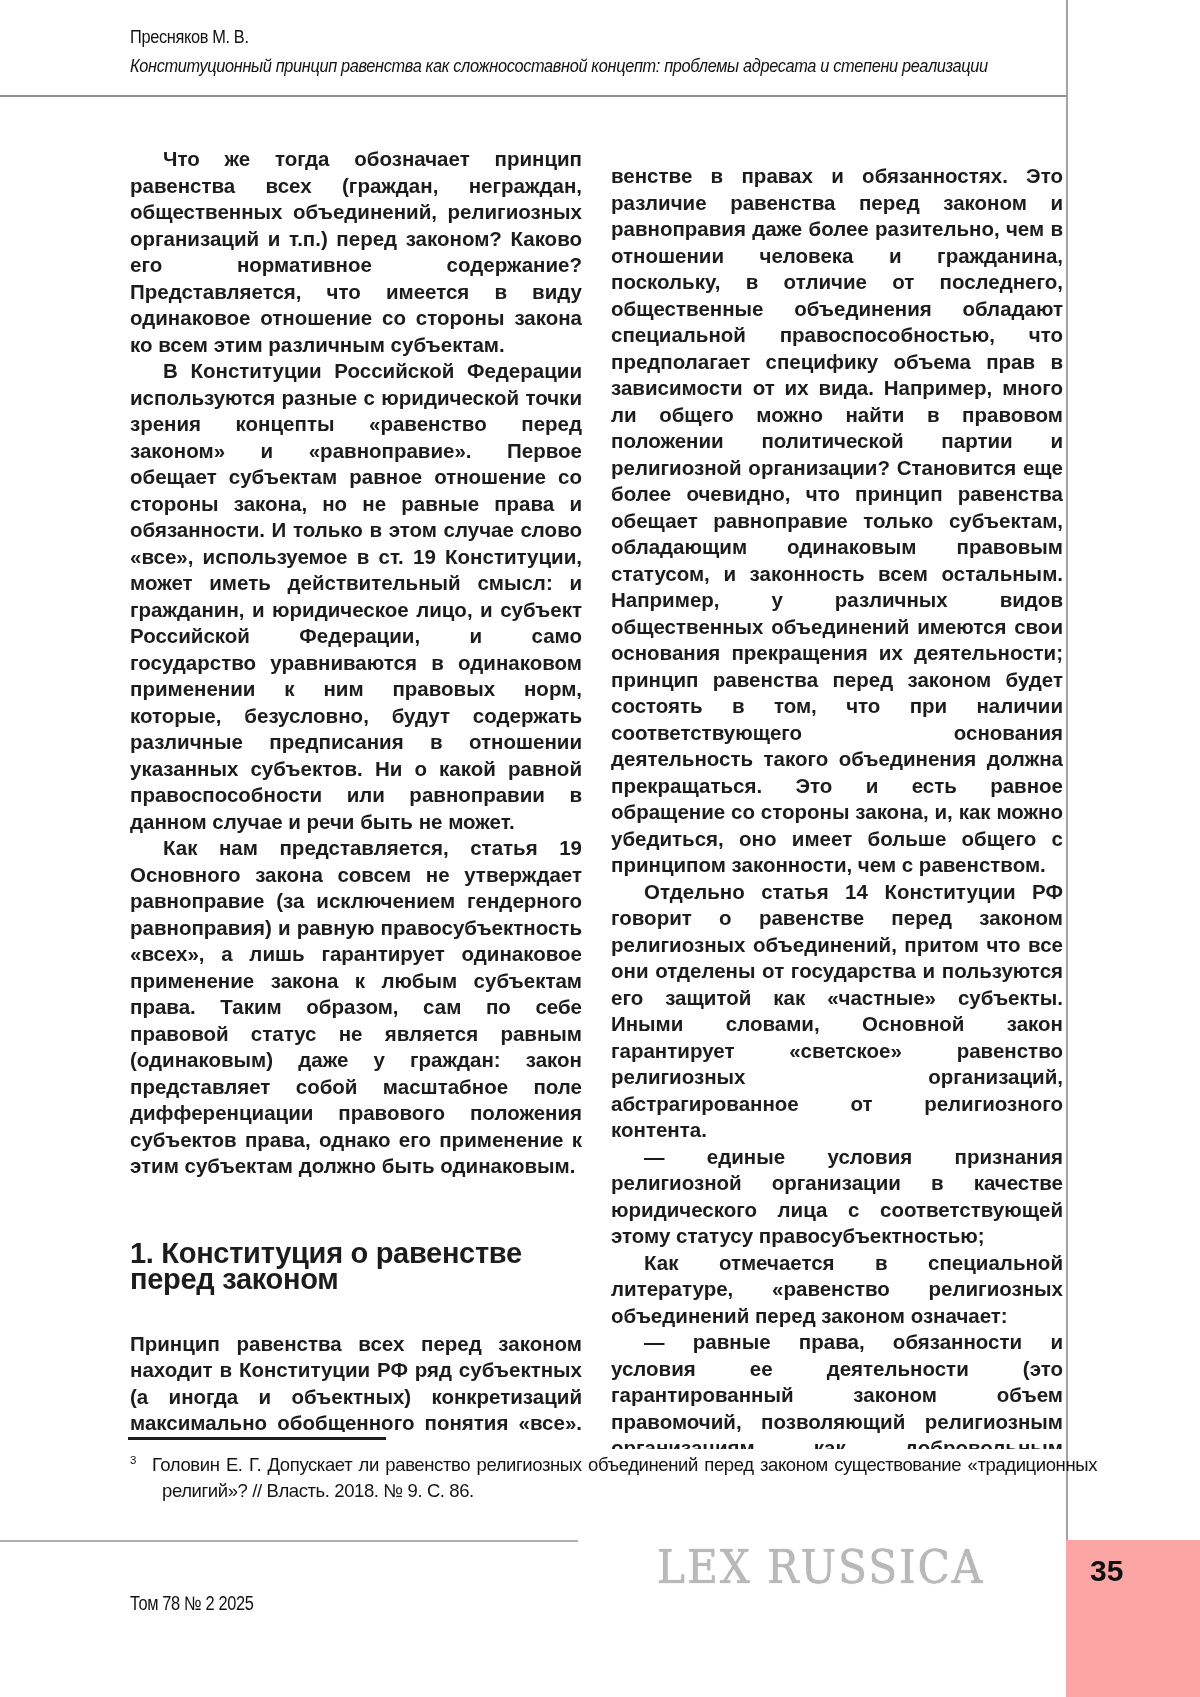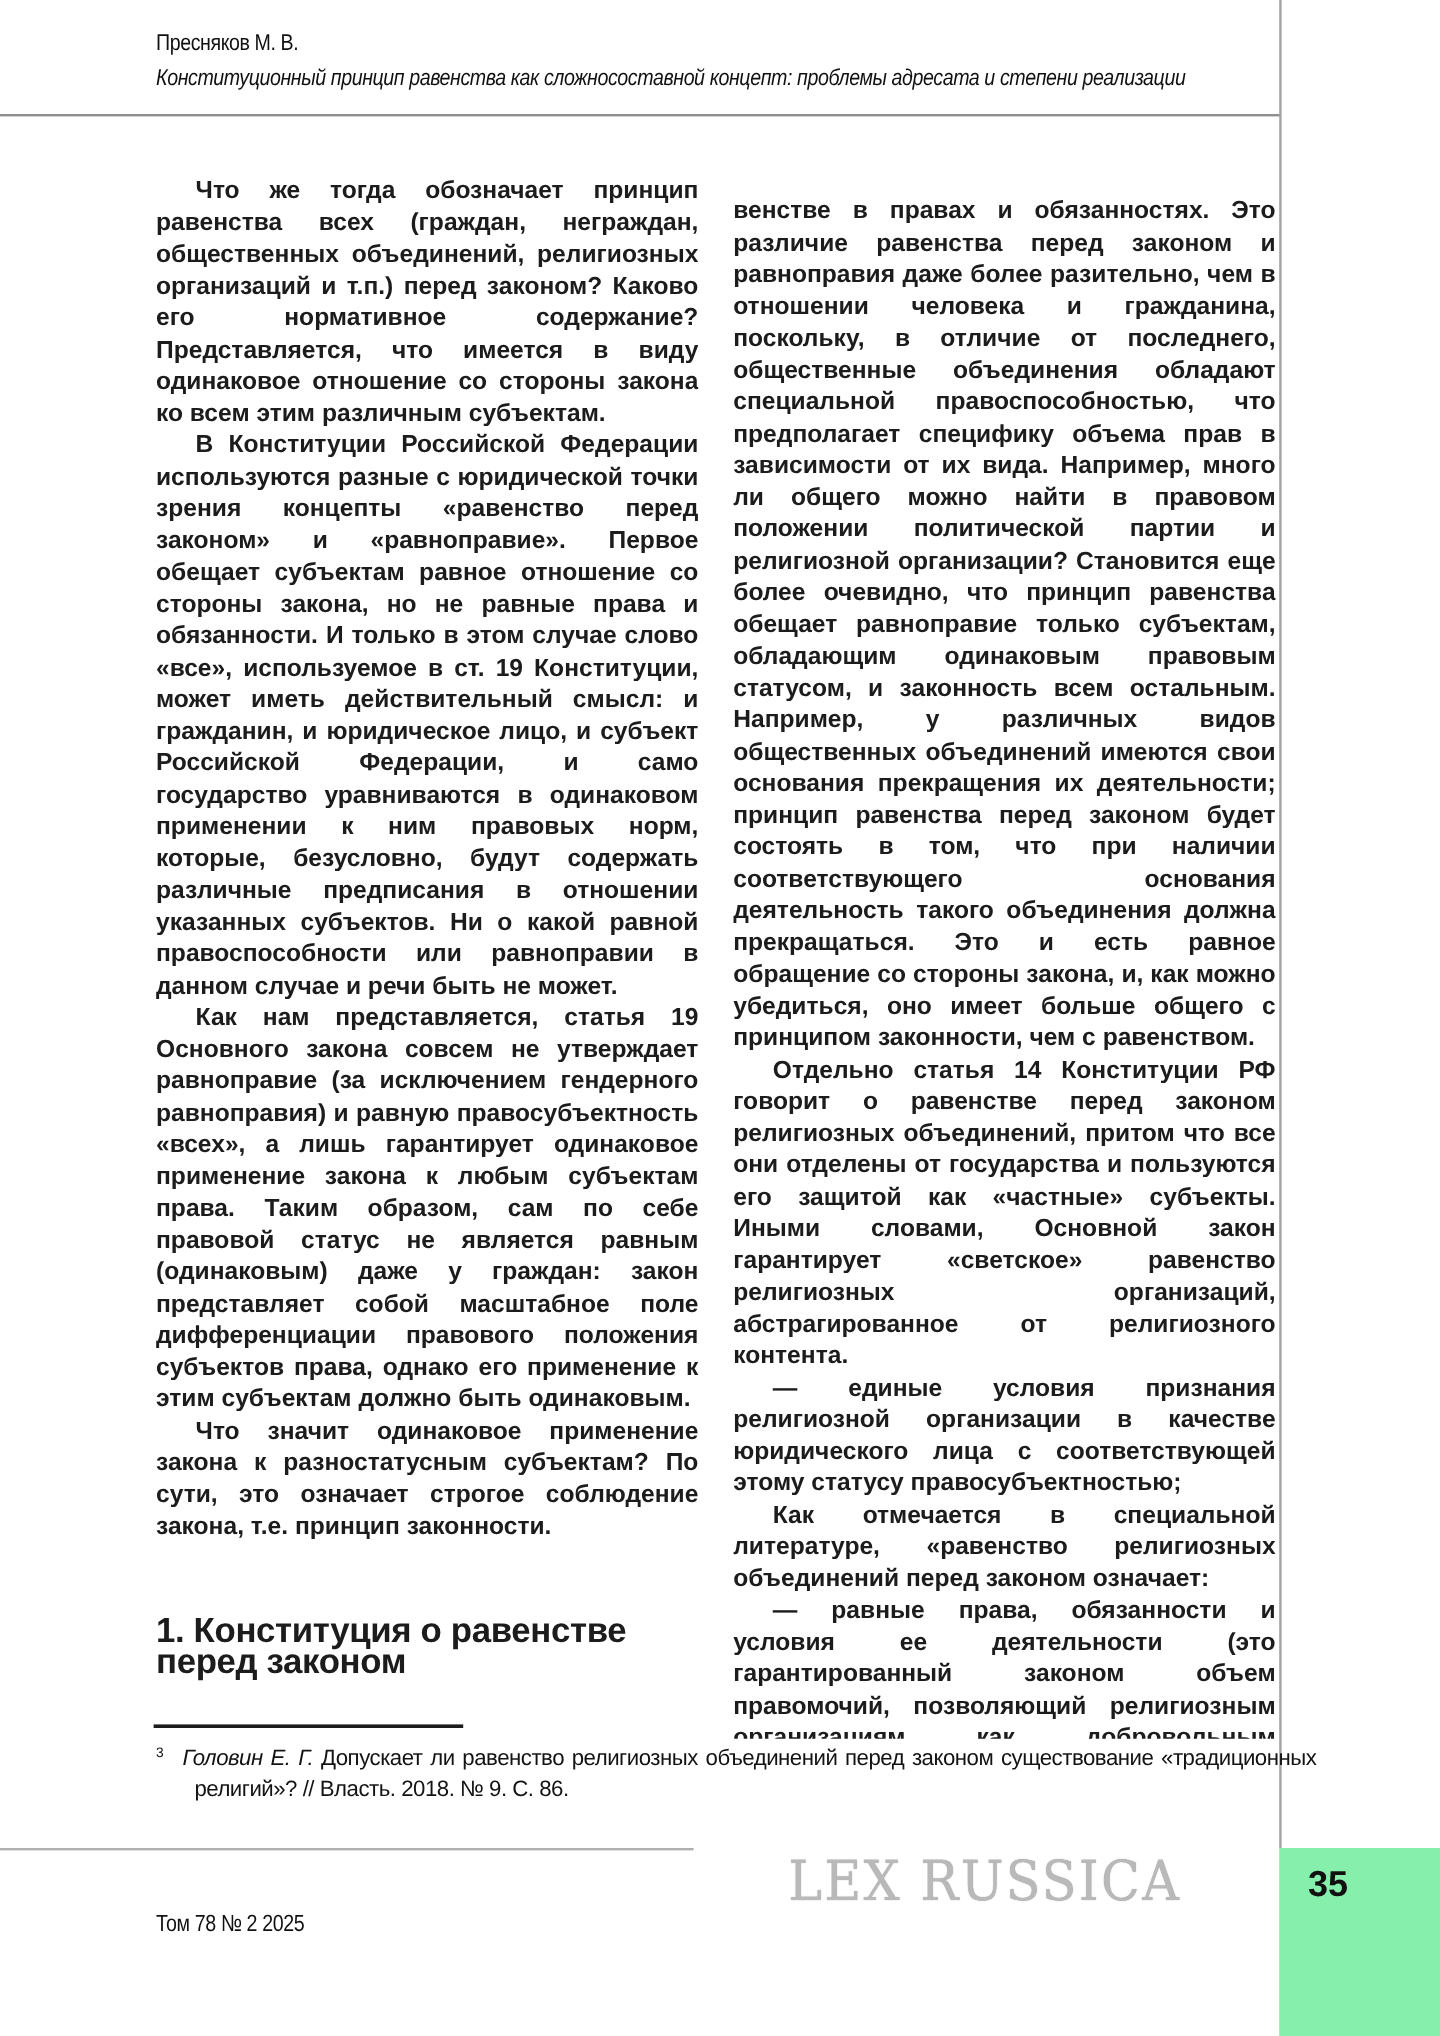--- a/index.html
+++ b/index.html
@@ -49,40 +49,40 @@
 
   
   .footnote-rule { position: absolute; left: 128px; top: 1437px; width: 258px; height: 3px; background: #1d1d1d; }
   .footnote {
     position: absolute; left: 130px; top: 1452px; width: 935px;
     font-size: 18.5px; line-height: 26px; letter-spacing: -0.4px;
     text-align: justify; color: #131313;
     padding-left: 32px; text-indent: -32px;
   }
   .footnote .fn-marker { margin-right: 16px; }
-  .footnote .fn-author { font-style: italic; }
+  .footnote .fn-author { }
 
   
   .footer-rule { position: absolute; left: 0; top: 1540px; width: 578px; height: 2px; background: #b0b0b0; }
   .footer-volume {
     position: absolute; left: 130px; top: 1592px;
     font-size: 19.5px; letter-spacing: -0.4px; color: #111;
     transform: scaleX(0.84); transform-origin: left center; white-space: nowrap;
   }
   .journal-logo {
     position: absolute; left: 655px; top: 1540px; width: 360px;
     font-family: "DejaVu Serif", serif;
     font-size: 46px; letter-spacing: 2px; color: #b9b9b9;
     text-shadow: 0 0 1px #9a9a9a;
     white-space: nowrap; text-align: center;
     transform: scaleX(0.92); transform-origin: left center;
   }
   .pagenum-box {
     position: absolute; left: 1066px; top: 1540px; width: 134px; height: 157px;
-    background: #86efac;
+    background: #fca5a5;
   }
   .pagenum {
     position: absolute; left: 24px; top: 14px;
     font-size: 30px; font-weight: bold; color: #111;
   }
 </style>
 </head>
 <body>
 
 <div class="page">
@@ -91,21 +91,20 @@
     <div class="header-author">Пресняков М. В.</div>
     <div class="header-title">Конституционный принцип равенства как сложносоставной концепт: проблемы адресата и степени реализации</div>
   </div>
   <div class="header-rule"></div>
   <div class="vrule"></div>
 
   <div class="col col-left">
       <p class="para indent">Что же тогда обозначает принцип равенства всех (граждан, неграждан, общественных объединений, религиозных организаций и т.п.) перед законом? Каково его нормативное содержание? Представляется, что имеется в виду одинаковое отношение со стороны закона ко всем этим различным субъектам.</p>
       <p class="para indent">В Конституции Российской Федерации используются разные с юридической точки зрения концепты «равенство перед законом» и «равноправие». Первое обещает субъектам равное отношение со стороны закона, но не равные права и обязанности. И только в этом случае слово «все», используемое в ст. 19 Конституции, может иметь действительный смысл: и гражданин, и юридическое лицо, и субъект Российской Федерации, и само государство уравниваются в одинаковом применении к ним правовых норм, которые, безусловно, будут содержать различные предписания в отношении указанных субъектов. Ни о какой равной правоспособности или равноправии в данном случае и речи быть не может.</p>
       <p class="para indent">Как нам представляется, статья 19 Основного закона совсем не утверждает равноправие (за исключением гендерного равноправия) и равную правосубъектность «всех», а лишь гарантирует одинаковое применение закона к любым субъектам права. Таким образом, сам по себе правовой статус не является равным (одинаковым) даже у граждан: закон представляет собой масштабное поле дифференциации правового положения субъектов права, однако его применение к этим субъектам должно быть одинаковым.</p>
-      <p class="para indent">Что значит одинаковое применение закона к разностатусным субъектам? По сути, это означает строгое соблюдение закона, т.е. принцип законности.</p>
       <div class="section-heading">1. Конституция о равенстве перед законом</div>
       <p class="para">Принцип равенства всех перед законом находит в Конституции РФ ряд субъектных (а иногда и объектных) конкретизаций максимально обобщенного понятия «все». Так, статья 13 Основного закона гарантирует равенство перед законом общественных объединений. Здесь речь также идет о равенстве общественных объединений по отношению к закону, но не о взаимном ра-</p>
     </div>
   <div class="col col-right">
       <p class="para">венстве в правах и обязанностях. Это различие равенства перед законом и равноправия даже более разительно, чем в отношении человека и гражданина, поскольку, в отличие от последнего, общественные объединения обладают специальной правоспособностью, что предполагает специфику объема прав в зависимости от их вида. Например, много ли общего можно найти в правовом положении политической партии и религиозной организации? Становится еще более очевидно, что принцип равенства обещает равноправие только субъектам, обладающим одинаковым правовым статусом, и законность всем остальным. Например, у различных видов общественных объединений имеются свои основания прекращения их деятельности; принцип равенства перед законом будет состоять в том, что при наличии соответствующего основания деятельность такого объединения должна прекращаться. Это и есть равное обращение со стороны закона, и, как можно убедиться, оно имеет больше общего с принципом законности, чем с равенством.</p>
       <p class="para indent">Отдельно статья 14 Конституции РФ говорит о равенстве перед законом религиозных объединений, притом что все они отделены от государства и пользуются его защитой как «частные» субъекты. Иными словами, Основной закон гарантирует «светское» равенство религиозных организаций, абстрагированное от религиозного контента.</p>
       <p class="para indent">— единые условия признания религиозной организации в качестве юридического лица с соответствующей этому статусу правосубъектностью;</p>
       <p class="para indent">Как отмечается в специальной литературе, «равенство религиозных объединений перед законом означает:</p>
       <p class="para indent">— равные права, обязанности и условия ее деятельности (это гарантированный законом объем правомочий, позволяющий религиозным организациям как добровольным объединениям граждан в полной мере осуществлять совместное исповедание и распространение веры);</p>
     </div>

